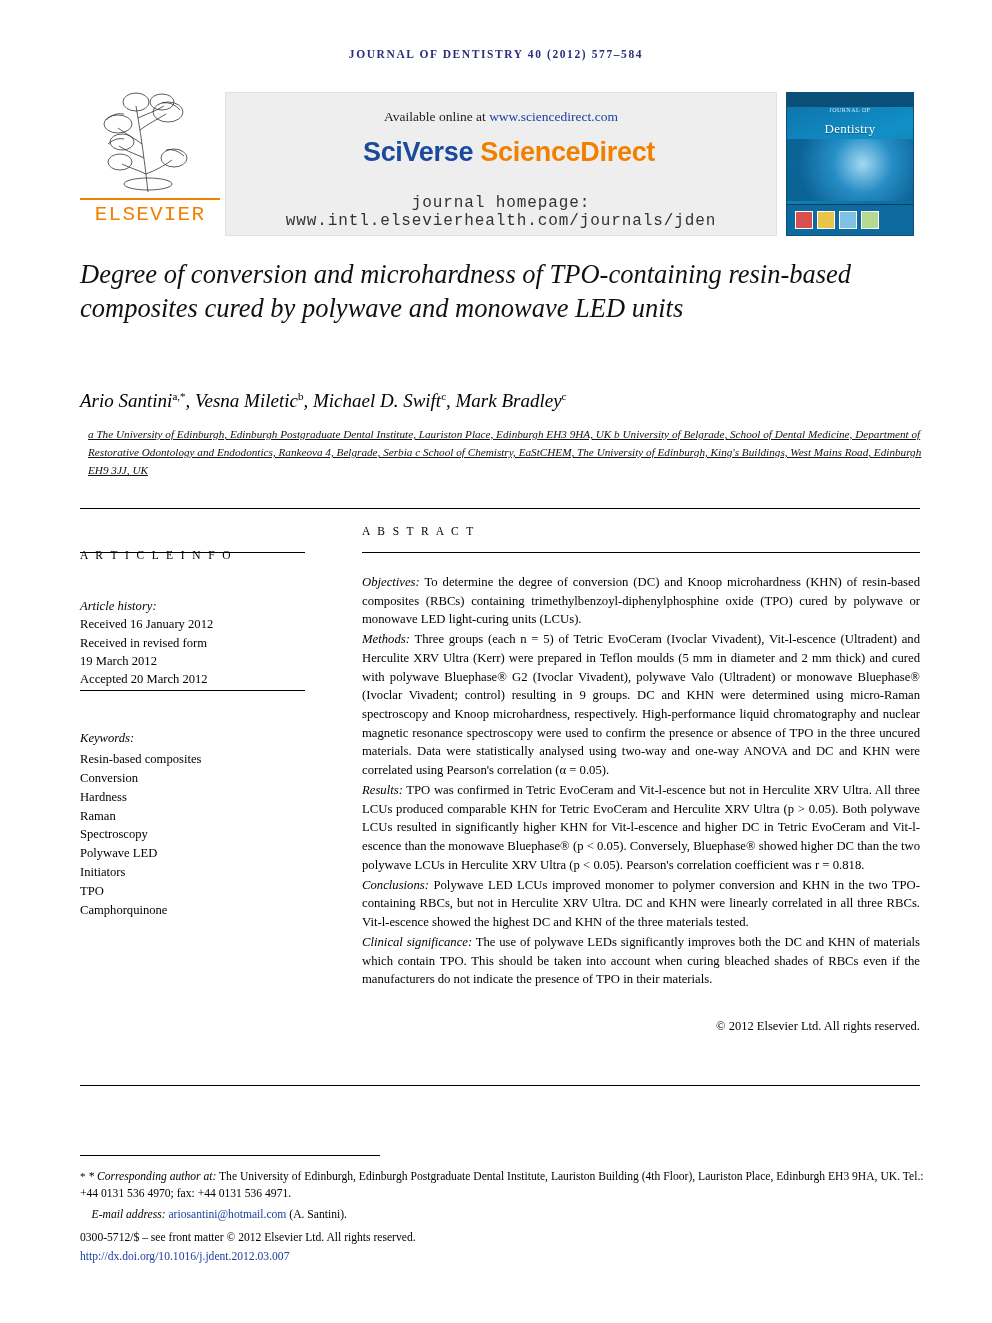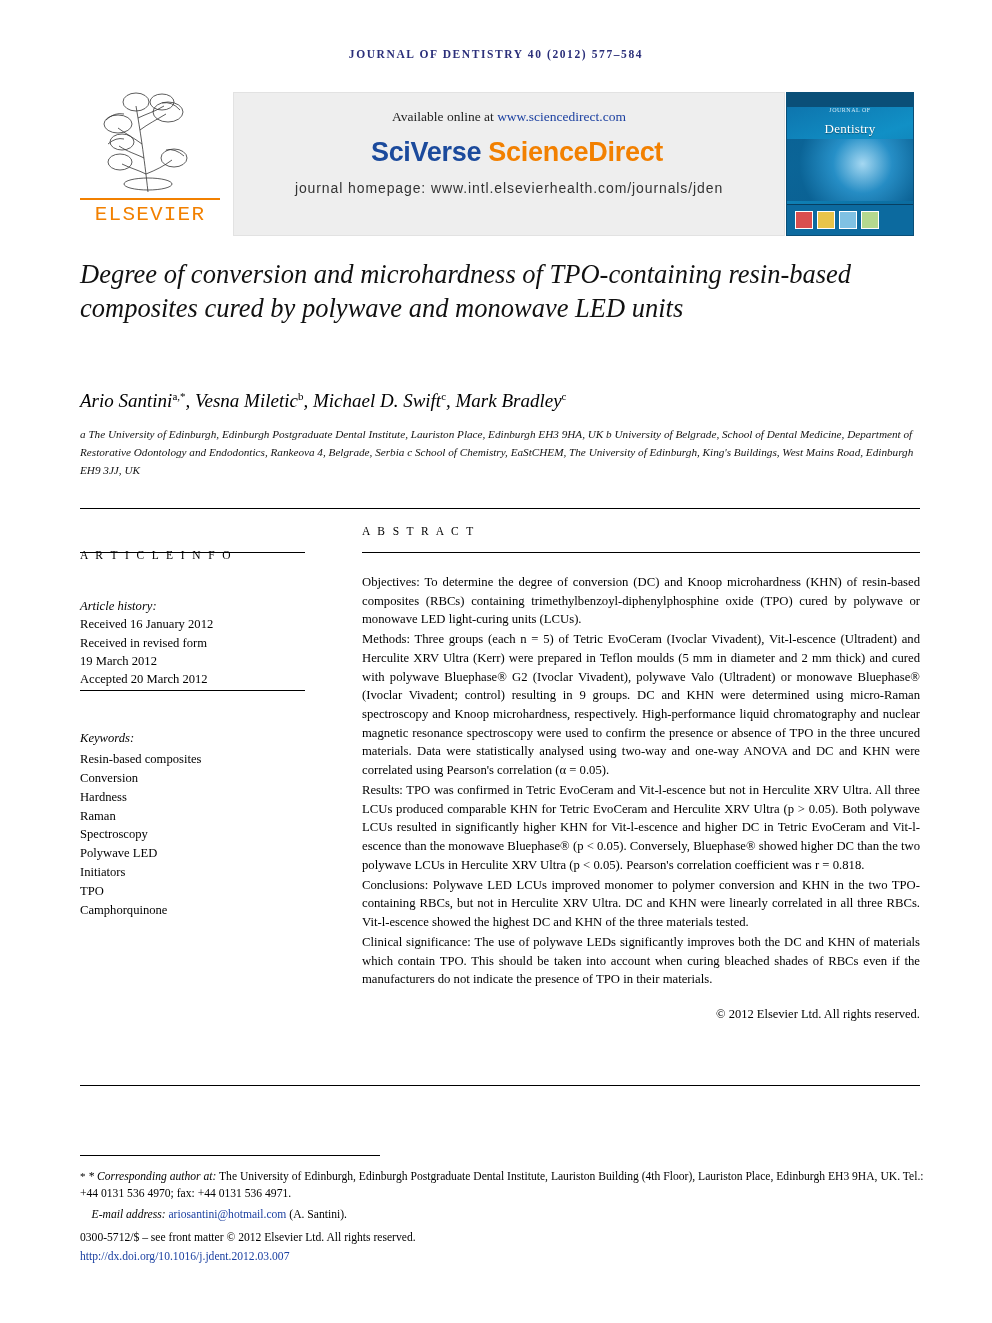--- a/index.html
+++ b/index.html
@@ -60,21 +60,21 @@
     letter-spacing: 1.2px;
     color: #f28000;
     text-align: center;
     width: 140px;
     margin-top: 2px;
     border-top: 2px solid #f28000;
     padding-top: 3px;
   }
   .sd-band {
     position: absolute;
-    left: 153px;
+    left: 145px;
     top: 8px;
     width: 550px;
     height: 142px;
     background: #eeeeee;
     border: 1px solid #e2e2e2;
   }
   .avail-online {
     text-align: center;
     font-size: 13.5px;
     color: #222;
@@ -93,25 +93,25 @@
     font-weight: bold;
     margin-top: 12px;
     letter-spacing: -0.3px;
     margin-left: 16px;
   }
   .sciverse .sd {
     color: #f28000;
   }
   .homepage {
     text-align: center;
-    font-size: 14px;
+    font-size: 16px;
     letter-spacing: 0.9px;
     color: #333;
-    margin-top: 12px;
-    font-family: Liberation Sans, sans-serif;
+    margin-top: 26px;
+    font-family: Liberation Mono, monospace;
   }
   .cover {
     position: absolute;
     left: 706px;
     top: 8px;
     width: 126px;
     height: 142px;
     background: linear-gradient(160deg, #0d6fa8 0%, #1190c6 40%, #0a5d8f 100%);
     border: 1px solid #0a4f78;
     overflow: hidden;
@@ -183,28 +183,29 @@
     font-size: 19px;
     font-style: italic;
     font-family: "Liberation Serif", serif;
   }
   .authors sup {
     font-size: 11px;
     font-style: normal;
   }
   .affils {
     position: absolute;
-    left: 80px;
+    left: 88px;
     top: 425px;
     width: 845px;
     font-size: 11.2px;
     font-style: italic;
     line-height: 1.62;
     font-family: "Liberation Serif", serif;
     color: #111;
+    text-decoration: underline;
   }
   .affils sup {
     font-size: 8px;
     font-style: normal;
   }
 
   
   .hr-top {
     position: absolute;
     left: 80px;
@@ -293,26 +294,27 @@
     margin-top: 36px;
     font-size: 12.7px;
     line-height: 1.47;
     text-align: justify;
   }
   .abs-body p {
     margin: 0 0 0.1em 0;
     text-indent: 0;
   }
   .abs-body .lead {
+    font-style: italic;
     margin-top: 7px;
   }
   .copyright {
     text-align: right;
     font-size: 12.5px;
-    margin-top: 16px;
+    margin-top: 28px;
   }
 
   
   .footer {
     position: absolute;
     left: 80px;
     top: 1168px;
     width: 845px;
     font-size: 11.6px;
     line-height: 1.5;

